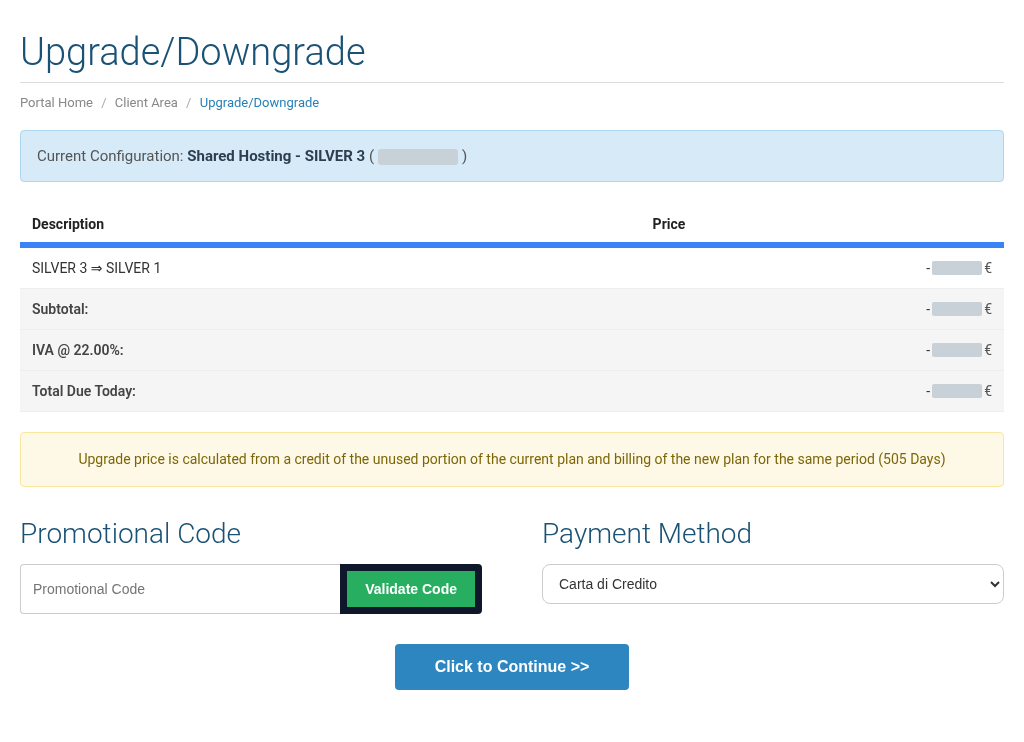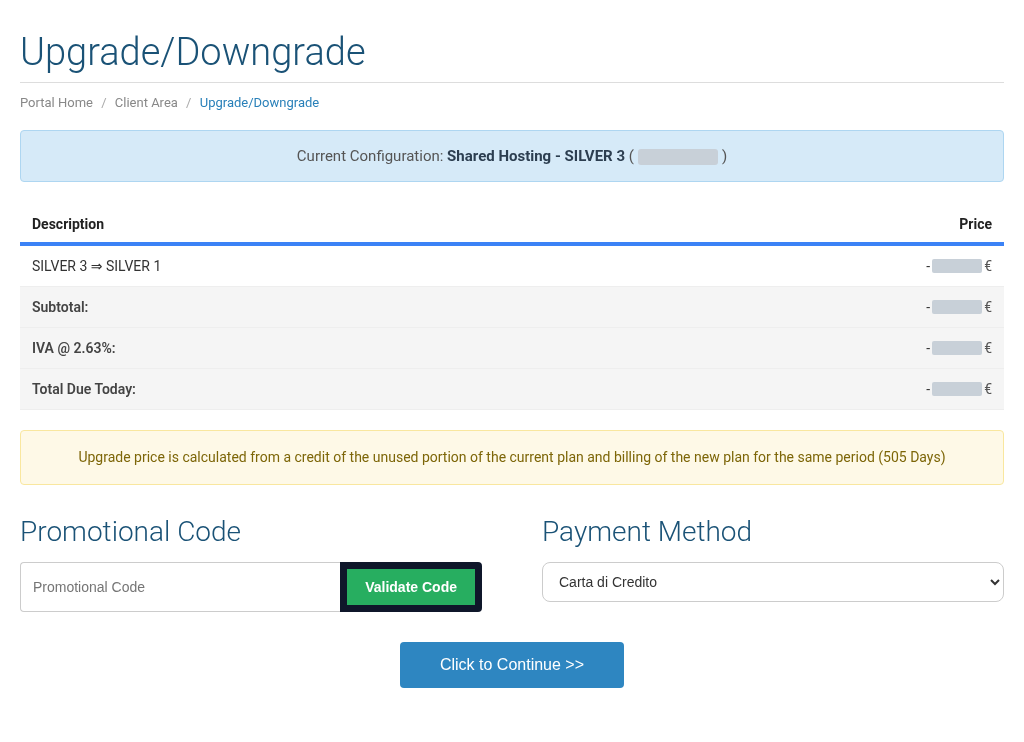--- a/index.html
+++ b/index.html
@@ -41,21 +41,20 @@
       margin: 0 5px;
       color: #aaa;
     }
 
     
     .config-banner {
       background: #d6eaf8;
       border: 1px solid #aed6f1;
       border-radius: 4px;
       padding: 16px;
-      text-align: center;
       margin-bottom: 24px;
       font-size: 15px;
       color: #555;
     }
     .config-banner strong {
       color: #2c3e50;
       font-weight: 700;
     }
     .blurred-text {
       display: inline-block;
@@ -69,31 +68,30 @@
       user-select: none;
     }
 
     
     .pricing-table {
       width: 100%;
       border-collapse: collapse;
       margin-bottom: 20px;
     }
     .pricing-table thead tr {
-      border-bottom: 4px solid #3b82f6;
+      border-bottom: 6px solid #3b82f6;
     }
     .pricing-table thead th {
       padding: 10px 12px;
       text-align: left;
       font-weight: 700;
       font-size: 14px;
       color: #222;
     }
     .pricing-table thead th.price-col {
-      text-align: right;
     }
     .pricing-table tbody tr {
       border-bottom: 1px solid #eee;
       margin-top: 17px;
     }
     .pricing-table tbody tr.shaded {
       background: #f5f5f5;
     }
     .pricing-table tbody td {
       padding: 12px 12px;
@@ -199,21 +197,21 @@
       margin-top: 10px;
     }
     .continue-btn {
       background: #2e86c1;
       color: #fff;
       border: none;
       padding: 14px 40px;
       font-size: 16px;
       border-radius: 4px;
       cursor: pointer;
-      font-weight: 400;
+      font-weight: 700;
     }
   </style>
 </head>
 <body>
 
 <div class="page-wrapper">
 
   <h1 class="page-title">Upgrade/Downgrade</h1>
   <hr class="divider">
 
@@ -256,21 +254,21 @@
         <td class="price-cell">
           <span class="price-blurred">
             <span>-</span>
               <span class="blur-val"></span>
               <span class="currency">€</span>
           </span>
         </td>
       </tr>
 
       <tr class="shaded">
-        <td class="label-cell">IVA @ 2.63%:</td>
+        <td class="label-cell">IVA @ 22.00%:</td>
         <td class="price-cell">
           <span class="price-blurred">
             <span>-</span>
               <span class="blur-val"></span>
               <span class="currency">€</span>
           </span>
         </td>
       </tr>
 
       <tr class="shaded">

